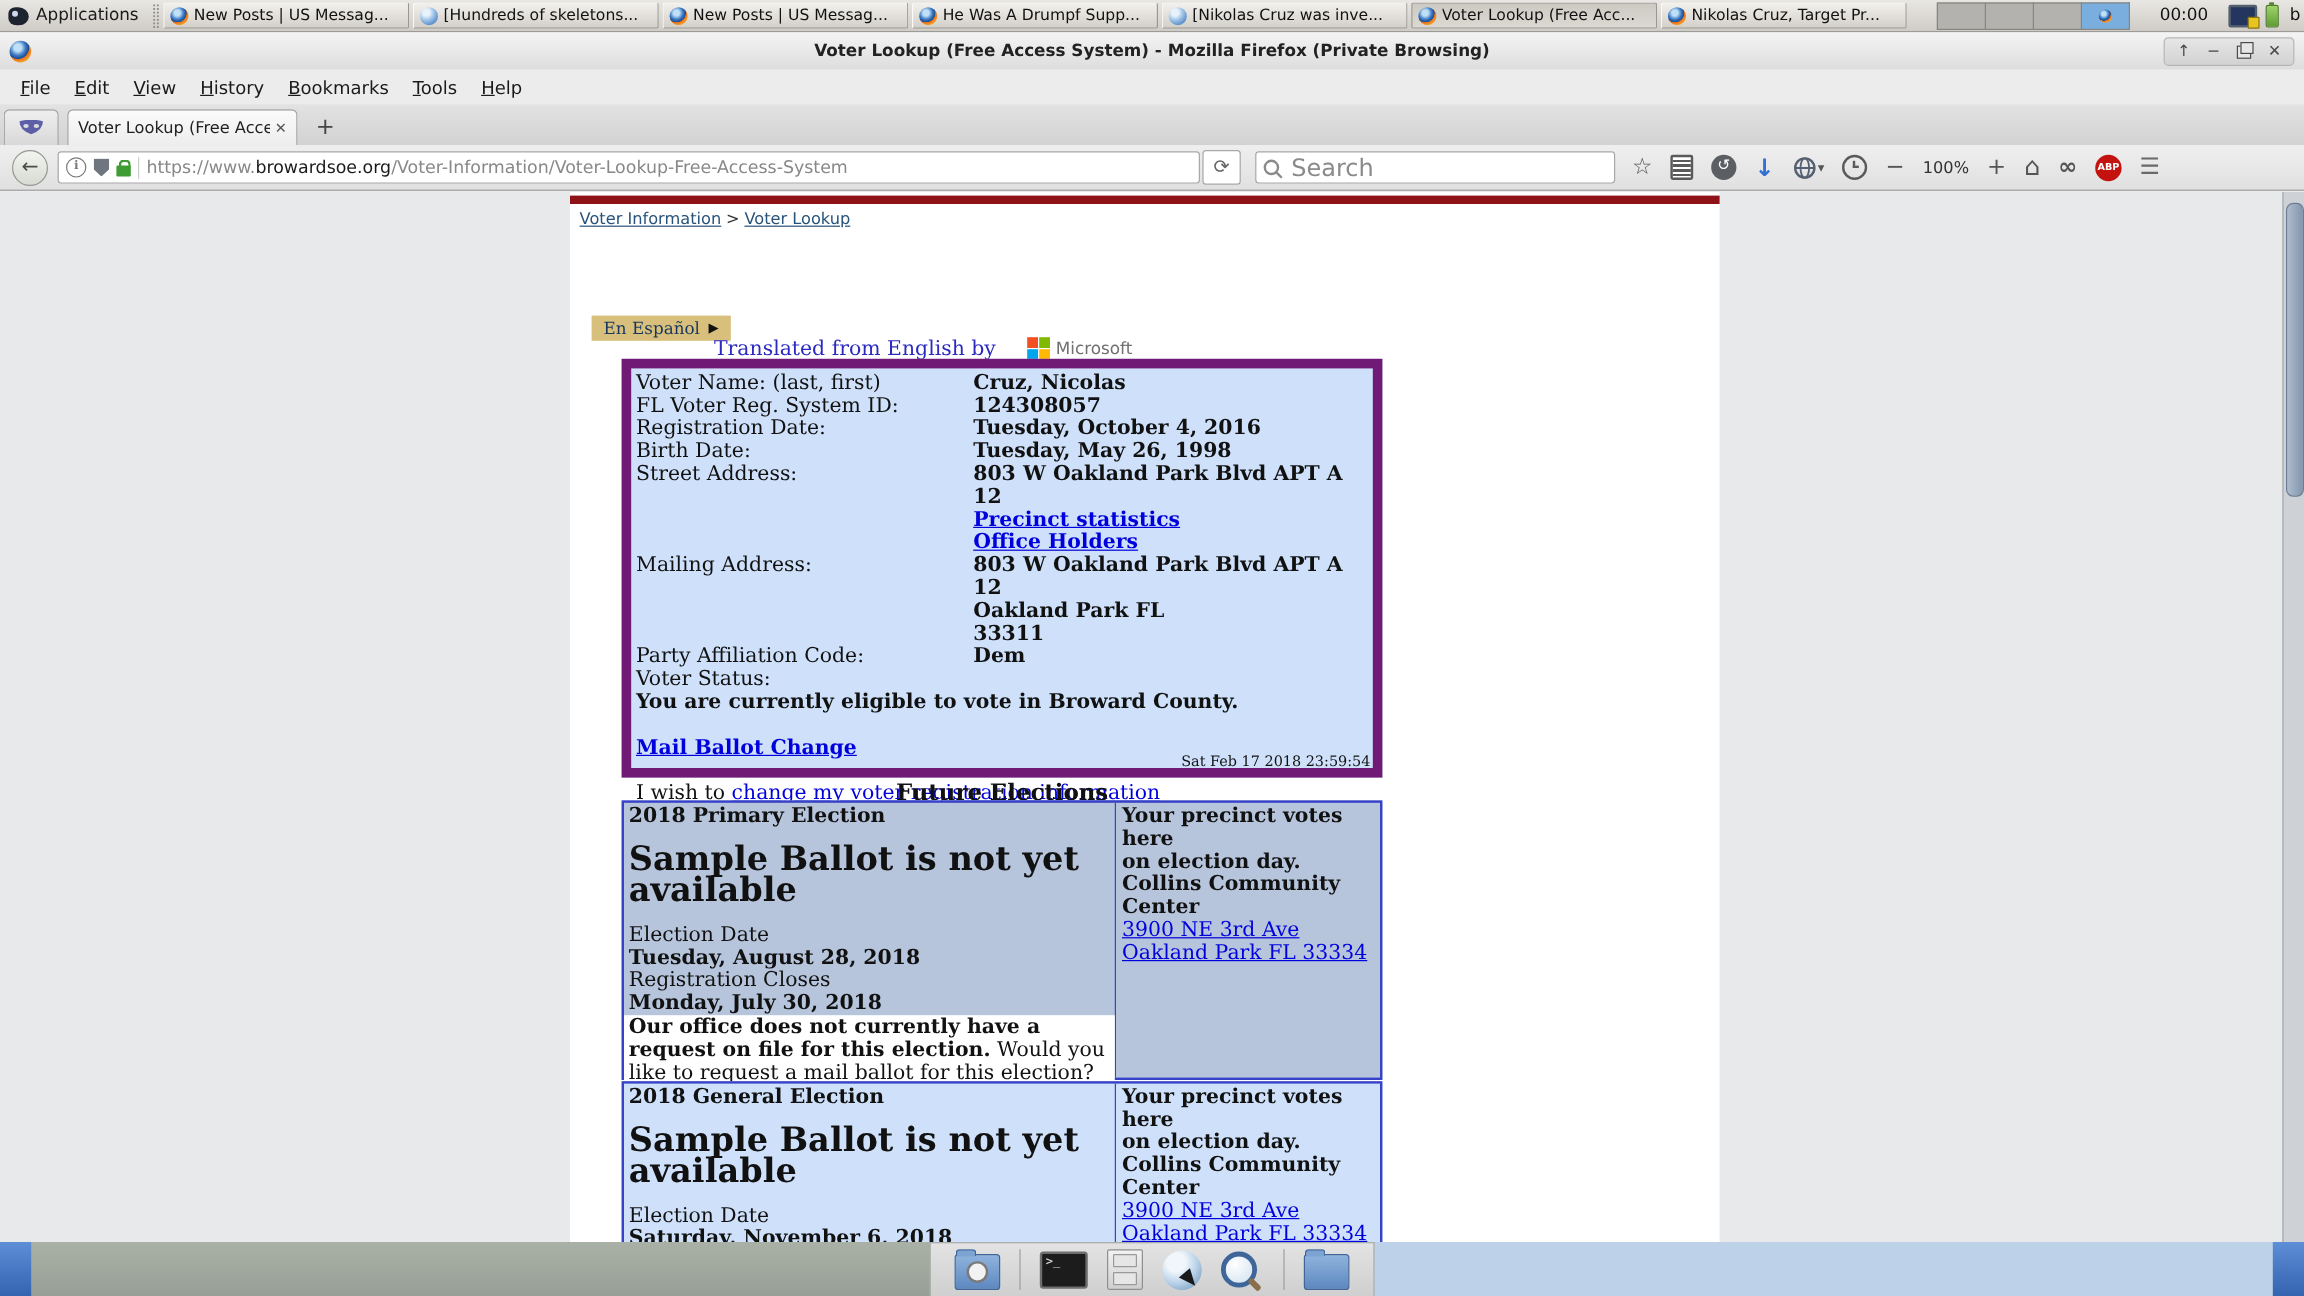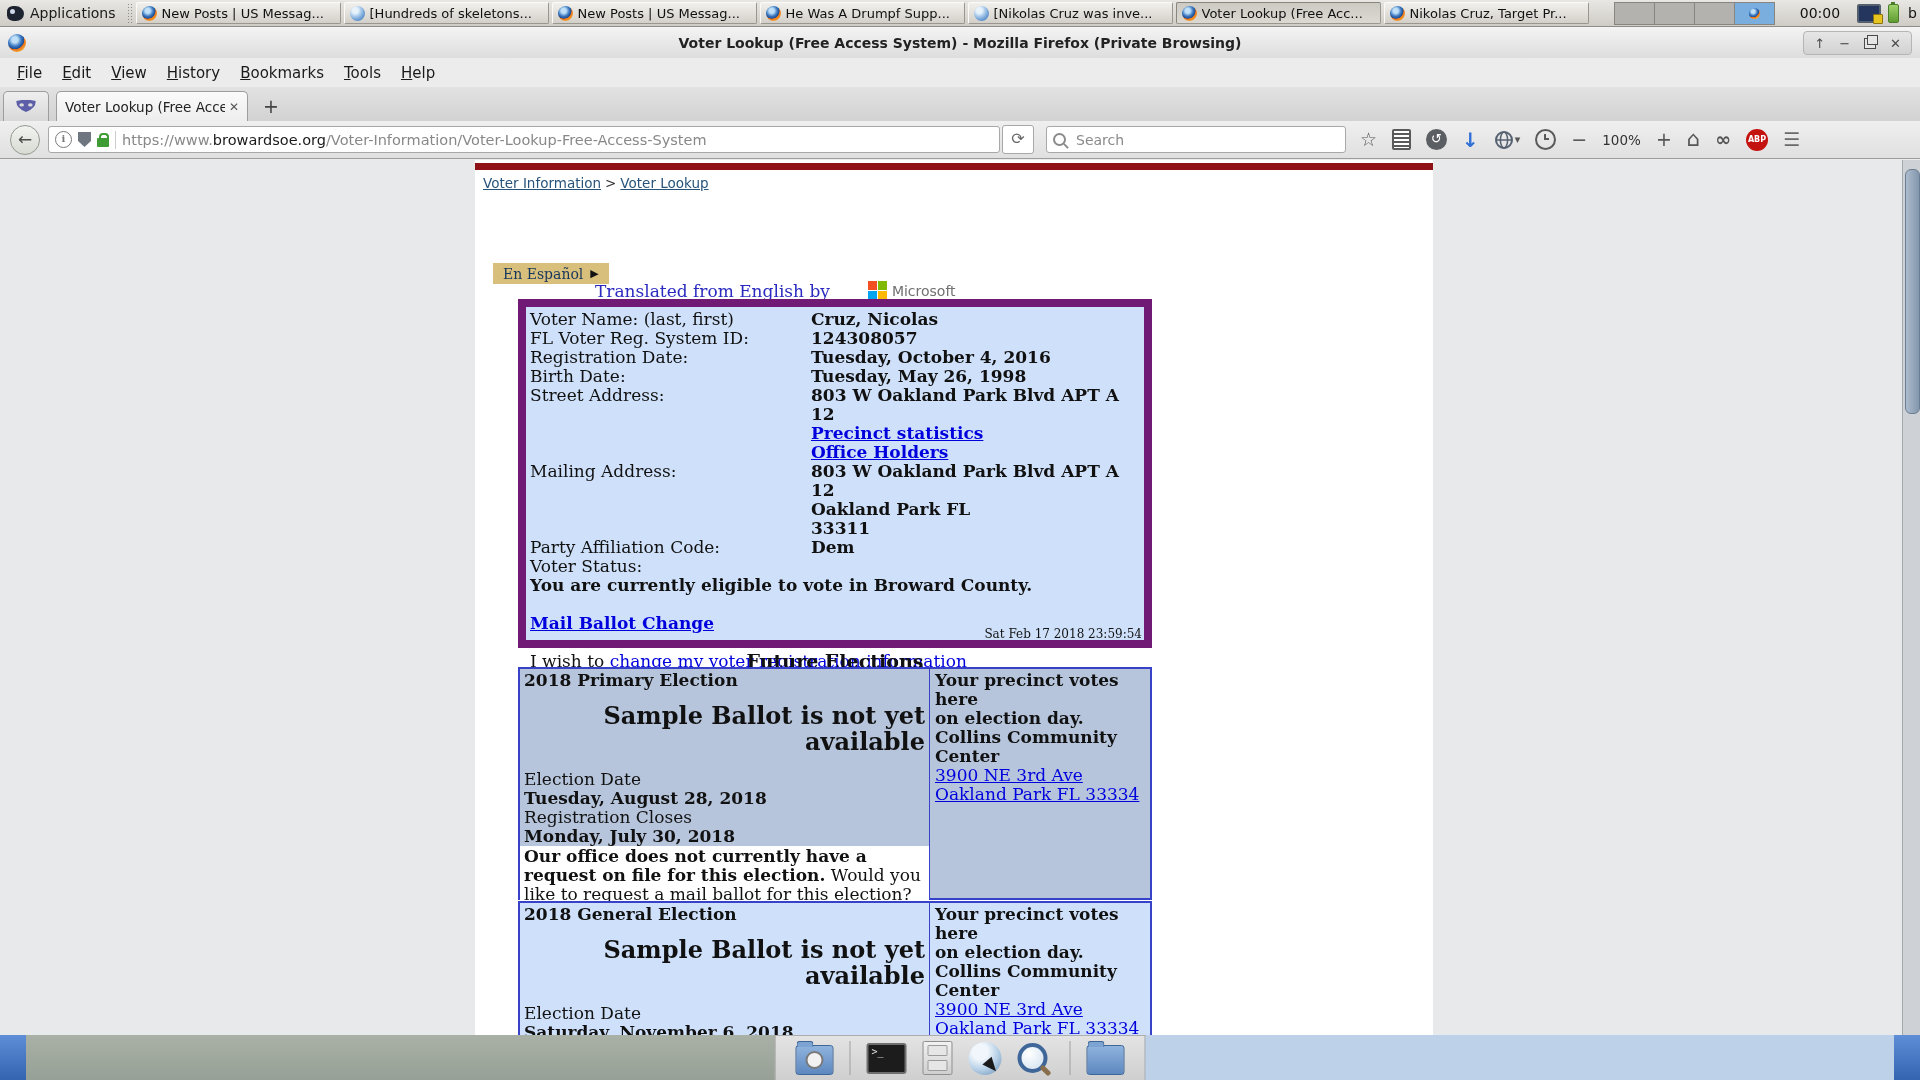--- a/index.html
+++ b/index.html
@@ -88,21 +88,21 @@
   #url-text{font-size:14.5px;white-space:nowrap;overflow:hidden;flex:1;}
   #url-text .dim{color:#888;}
   #url-text .host{color:#1a1a1a;}
   #reload-btn{margin-left:2px;width:30px;height:27px;border:1px solid #a8a8a8;border-radius:3px;background:#fff;
     color:#666;font-size:16px;text-align:center;line-height:25px;flex:none;}
   #searchbar{margin-left:12px;width:300px;height:27px;background:#fff;border:1px solid #a8a8a8;border-radius:3px;
     display:flex;align-items:center;padding:0 6px;box-sizing:border-box;flex:none;}
   .mag{width:9px;height:9px;border:2px solid #8a8a8a;border-radius:50%;position:relative;flex:none;}
   .mag:after{content:"";position:absolute;width:6px;height:2px;background:#8a8a8a;
     transform:rotate(45deg);left:8px;top:10px;}
-  #search-input{border:none;outline:none;flex:1;font-size:14px;color:#333;margin-left:8px;
+  #search-input{border:none;outline:none;flex:1;font-size:20px;color:#333;margin-left:8px;
     font-family:"DejaVu Sans",sans-serif;background:transparent;}
   #search-input::placeholder{color:#8a8a8a;}
   #nav-icons{display:flex;align-items:center;gap:15px;margin-left:14px;color:#555;}
   .nico{font-size:19px;line-height:1;color:#555;}
   .lib-icon{width:15px;height:17px;border:2px solid #5a5a5a;border-radius:2px;
     background:repeating-linear-gradient(#fff 0 2px,#5a5a5a 2px 4px);}
   .dark-circle{width:21px;height:21px;border-radius:50%;background:#5b5f63;color:#fff;
     font-size:13px;text-align:center;line-height:20px;}
   .dl-arrow{color:#2f6fd6;font-size:20px;font-weight:bold;}
   .globe-svg{display:block;}
@@ -121,21 +121,21 @@
   #breadcrumb{position:absolute;top:15px;left:8px;font-size:13.5px;color:#27537a;}
   #breadcrumb a{color:#27537a;text-decoration:underline;}
   #breadcrumb .bc-sep{color:#333;text-decoration:none;margin:0 4px;}
   #page-title{position:absolute;top:33px;left:7px;font-size:27px;font-weight:500;color:#17365d;
     font-family:"DejaVu Sans",sans-serif;}
   #espanol-btn{position:absolute;top:103px;left:18px;height:21px;padding:0 10px;
     background:#d8c07c;border:1px solid #9a8festival44;border-color:#efe2b8 #7a6a30 #7a6a30 #efe2b8;
     font-size:14px;color:#17365d;font-family:"DejaVu Serif",serif;display:flex;align-items:center;gap:7px;}
   #espanol-btn .arrow{color:#111;font-size:11px;}
   #translated-line{position:absolute;top:121px;left:120px;font-size:17px;color:#2a2ac0;
-    font-family:"DejaVu Serif",serif;display:flex;align-items:flex-end;gap:38px;}
+    font-family:"DejaVu Serif",serif;display:flex;align-items:flex-end;gap:26px;}
   .ms-logo{display:flex;align-items:center;gap:5px;margin-bottom:1px;}
   .ms-squares{display:grid;grid-template-columns:9px 9px;grid-template-rows:9px 9px;gap:1px;}
   .ms-squares i:nth-child(1){background:#f25022;}
   .ms-squares i:nth-child(2){background:#7fba00;}
   .ms-squares i:nth-child(3){background:#00a4ef;}
   .ms-squares i:nth-child(4){background:#ffb900;}
   .ms-name{font-size:14px;color:#707070;font-family:"DejaVu Sans",sans-serif;}
 
   #voter-box{position:absolute;top:139px;left:43px;width:634px;height:349px;box-sizing:border-box;
     background:#cfe1fa;border:8px solid #701a75;font-family:"DejaVu Serif",serif;font-size:17px;
@@ -153,21 +153,21 @@
     font-family:"DejaVu Serif",serif;font-size:19px;font-weight:bold;color:#111;}
 
   .election-table{position:absolute;left:43px;width:634px;box-sizing:border-box;border:2px solid #3742c8;
     display:flex;font-family:"DejaVu Serif",serif;font-size:17px;line-height:19px;color:#111;}
   #primary-table{top:507px;height:233px;background:#b6c5dc;}
   #general-table{top:741px;height:233px;background:#cfe1fa;}
   .e-left{width:410px;flex:none;box-sizing:border-box;padding:2px 4px;border-right:1px solid #3742c8;
     display:flex;flex-direction:column;}
   .e-right{flex:1;box-sizing:border-box;padding:2px 5px;}
   .e-name{font-weight:bold;}
-  .e-sample{font-weight:bold;font-size:24px;line-height:26px;margin-top:13px;text-align:right;}
+  .e-sample{font-weight:bold;font-size:28px;line-height:26px;margin-top:13px;}
   .e-datelabel{margin-top:15px;}
   .e-date{font-weight:bold;}
   .mail-notice{background:#fff;margin:0 -4px 1px -4px;padding:1px 4px;flex:1;}
   .mail-notice a{color:#0000dd;text-decoration:underline;}
   .e-right .pr-head{font-weight:bold;}
   .e-right a{color:#0000dd;text-decoration:underline;display:block;}
 
   
   #scrollbar{position:absolute;top:133px;right:0;width:18px;height:880px;background:#ced2d6;border-left:1px solid #a5a8ab;box-sizing:border-box;}
   #scroll-thumb{position:absolute;top:9px;left:2px;width:13px;height:243px;border-radius:6px;

